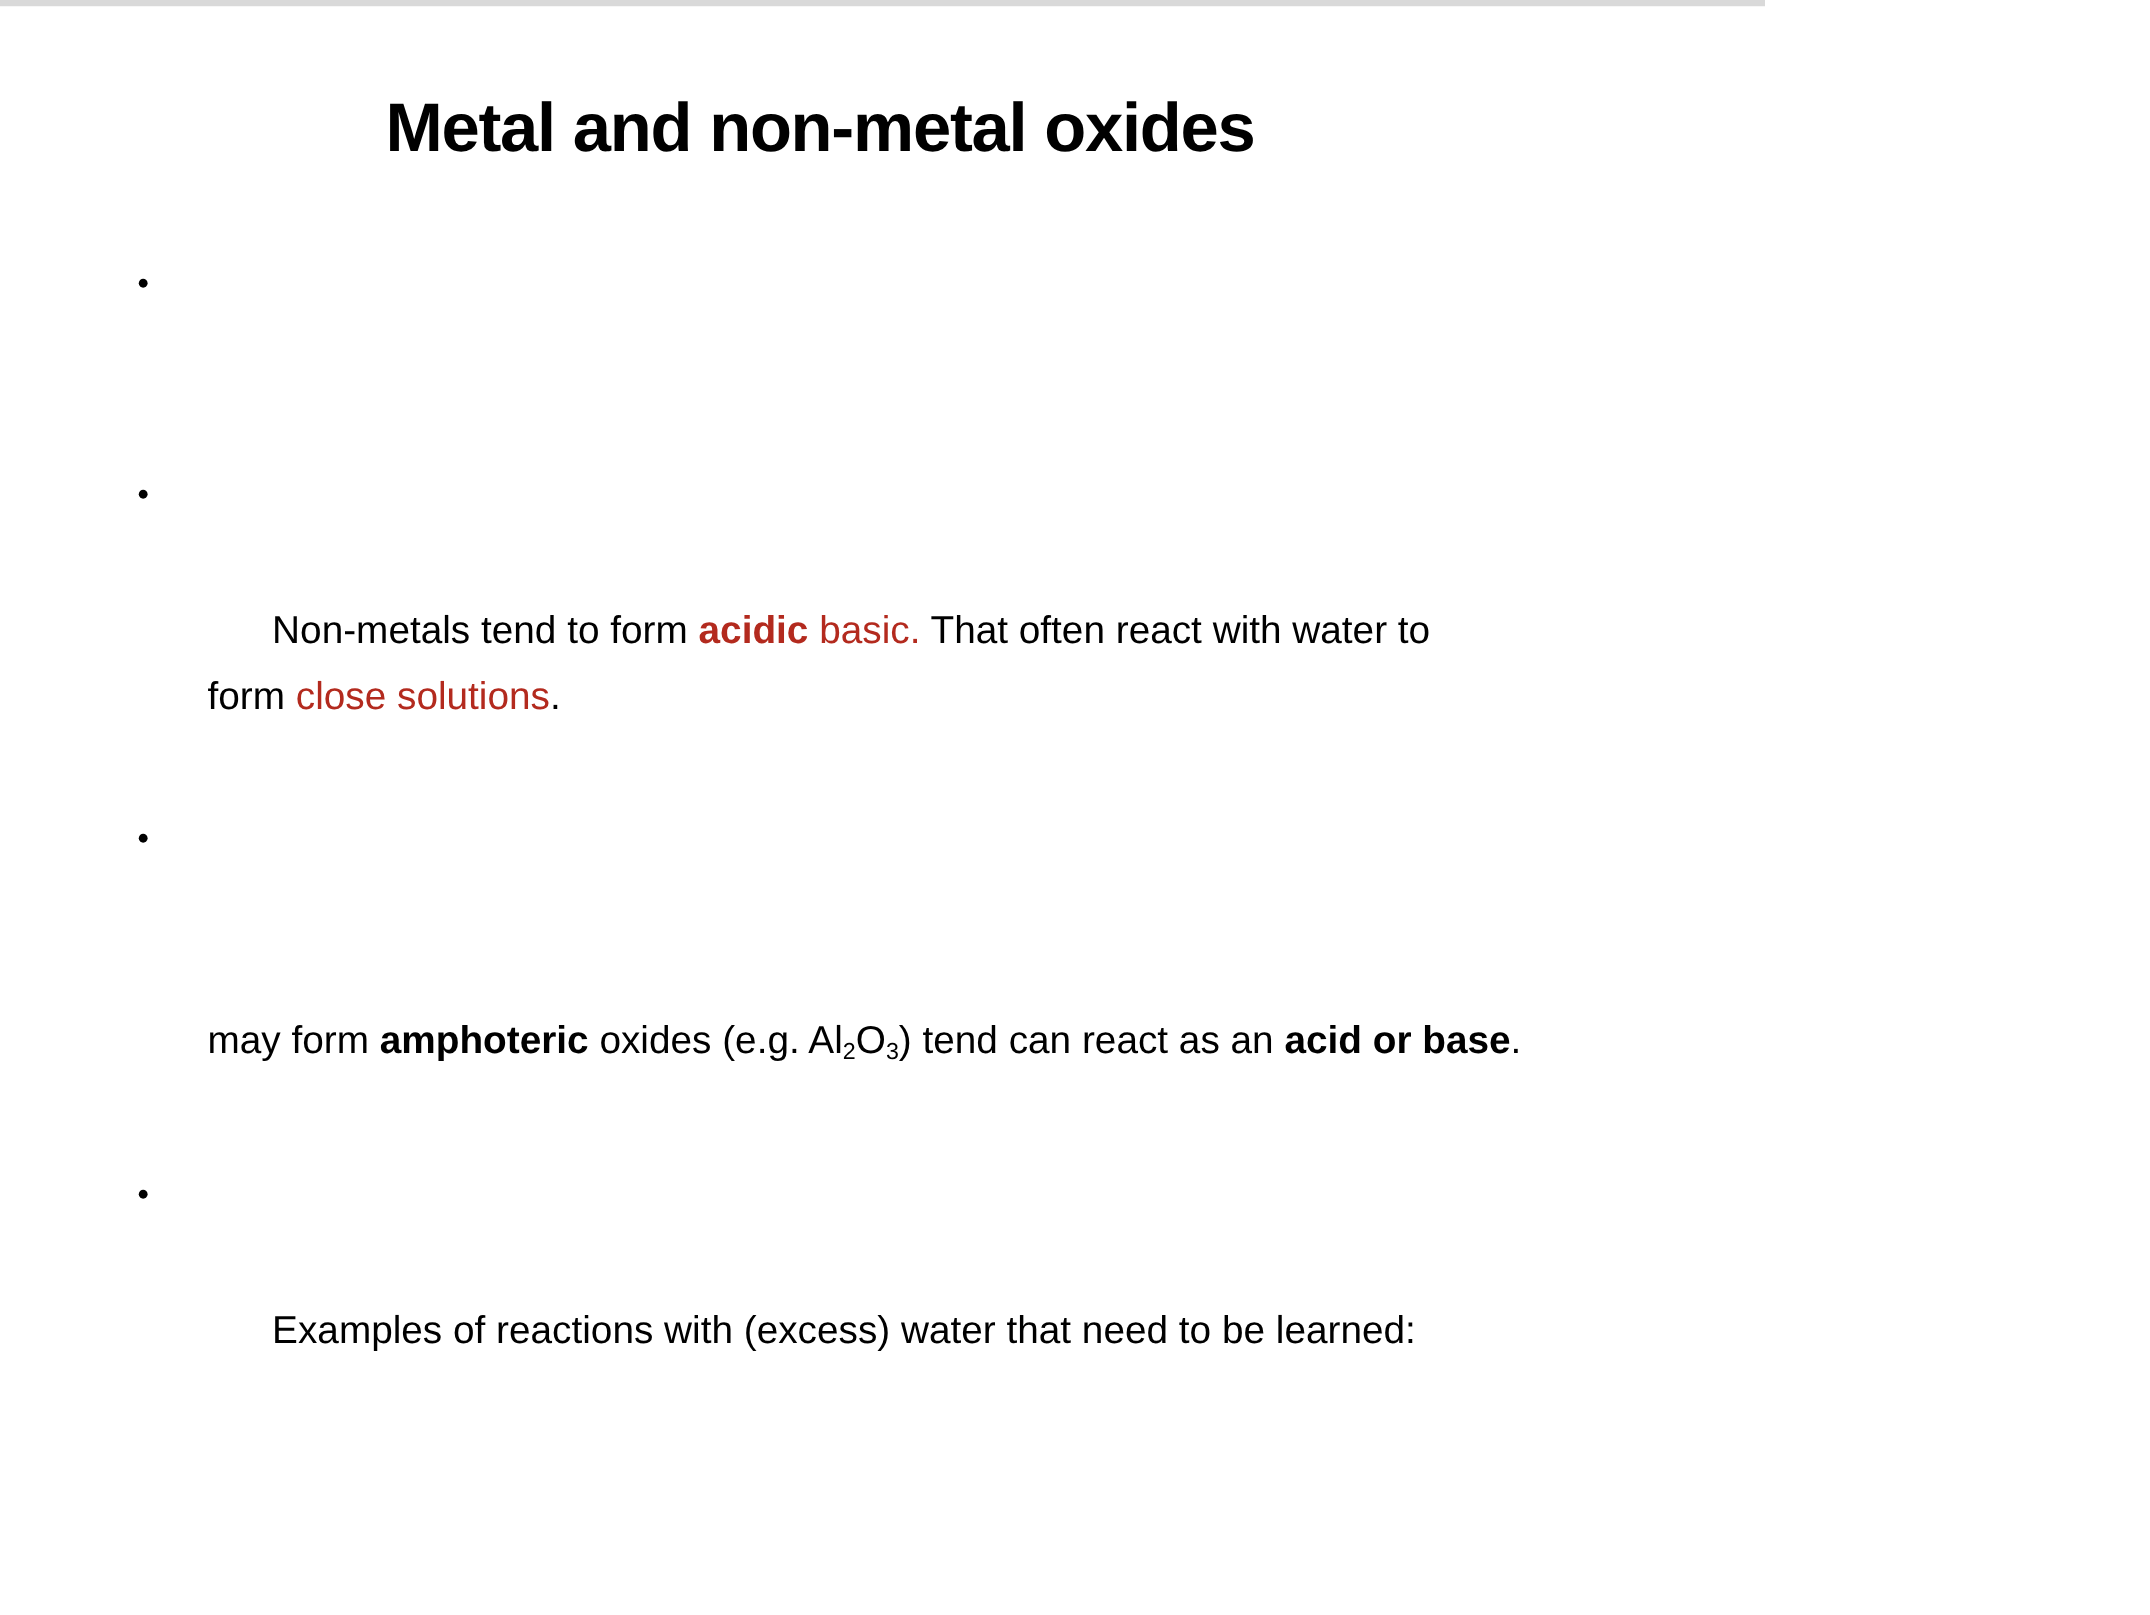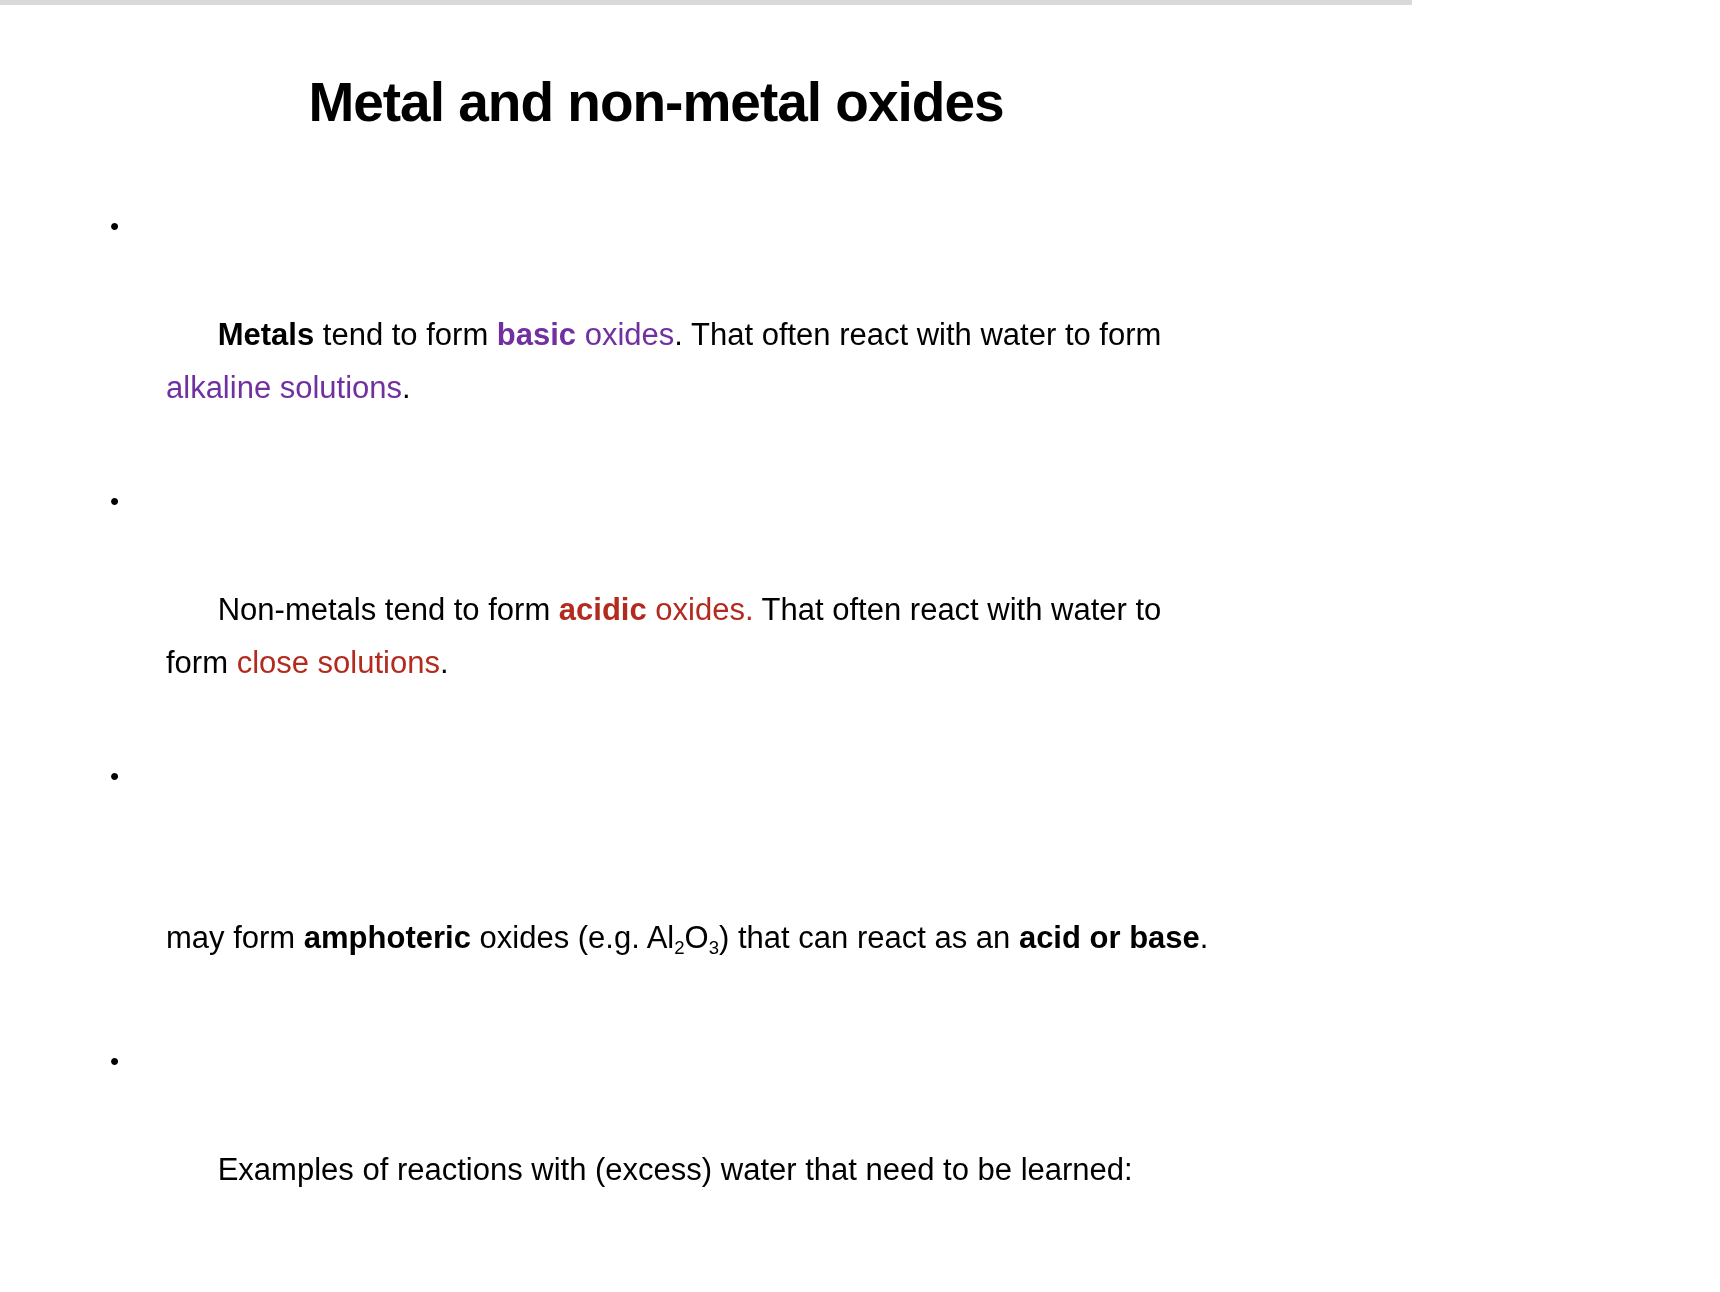--- a/index.html
+++ b/index.html
@@ -49,29 +49,28 @@
 <body>
 
 <div class="page">
   <div class="top-bar" style="background: rgb(217, 217, 217);"></div>
 
   <h1 class="title">Metal and non-metal oxides</h1>
 
   <ul class="bullets">
     <li>
       <span class="marker">•</span>
-      <span><span style="font-weight: 700;">Metals</span><span> tend to form </span><span style="color: rgb(112, 48, 160); font-weight: 700;">basic</span><span style="color: rgb(112, 48, 160);"> oxides</span><span>. That often react with water to form</span><br><span style="color: rgb(112, 48, 160);">alkaline solutions</span><span>.</span></span>
     </li>
     <li>
       <span class="marker">•</span>
-      <span><span style="font-weight: 400;">Non-metals</span><span> tend to form </span><span style="color: rgb(179, 42, 30); font-weight: 700;">acidic</span><span style="color: rgb(179, 42, 30);"> oxides.</span><span> That often react with water to</span><br><span>form </span><span style="color: rgb(179, 42, 30);">close solutions</span><span>.</span></span>
+      <span><span style="font-weight: 400;">Non-metals</span><span> tend to form </span><span style="color: rgb(179, 42, 30); font-weight: 700;">acidic</span><span style="color: rgb(179, 42, 30);"> basic.</span><span> That often react with water to</span><br><span>form </span><span style="color: rgb(179, 42, 30);">close solutions</span><span>.</span></span>
     </li>
     <li>
       <span class="marker">•</span>
-      <span><br><span>may form </span><span style="font-weight: 700; text-align: right;">amphoteric</span><span> oxides (e.g. Al</span><span class="sub">2</span><span>O</span><span class="sub">3</span><span>) that can react as an </span><span style="font-weight: 700;">acid or base</span><span>.</span></span>
+      <span><br><span>may form </span><span style="font-weight: 700; text-align: right;">amphoteric</span><span> oxides (e.g. Al</span><span class="sub">2</span><span>O</span><span class="sub">3</span><span>) tend can react as an </span><span style="font-weight: 700;">acid or base</span><span>.</span></span>
     </li>
     <li>
       <span class="marker">•</span>
       <span><span>Examples of reactions with (excess) water that need to be learned:</span></span>
     </li>
   </ul>
 
 </div>
 
 </body></html>

